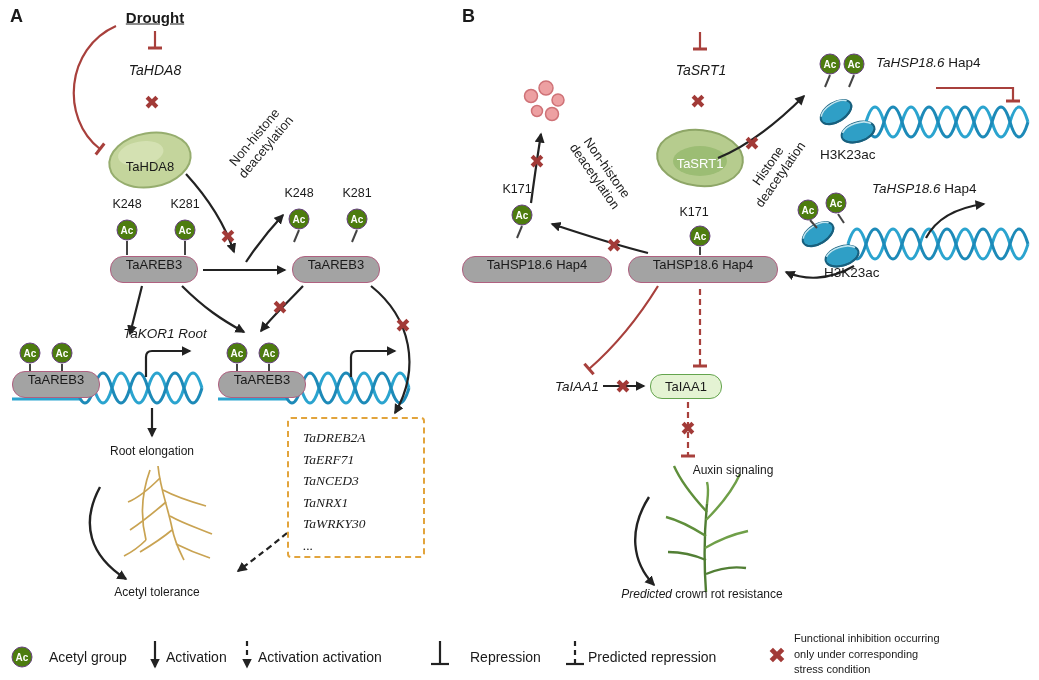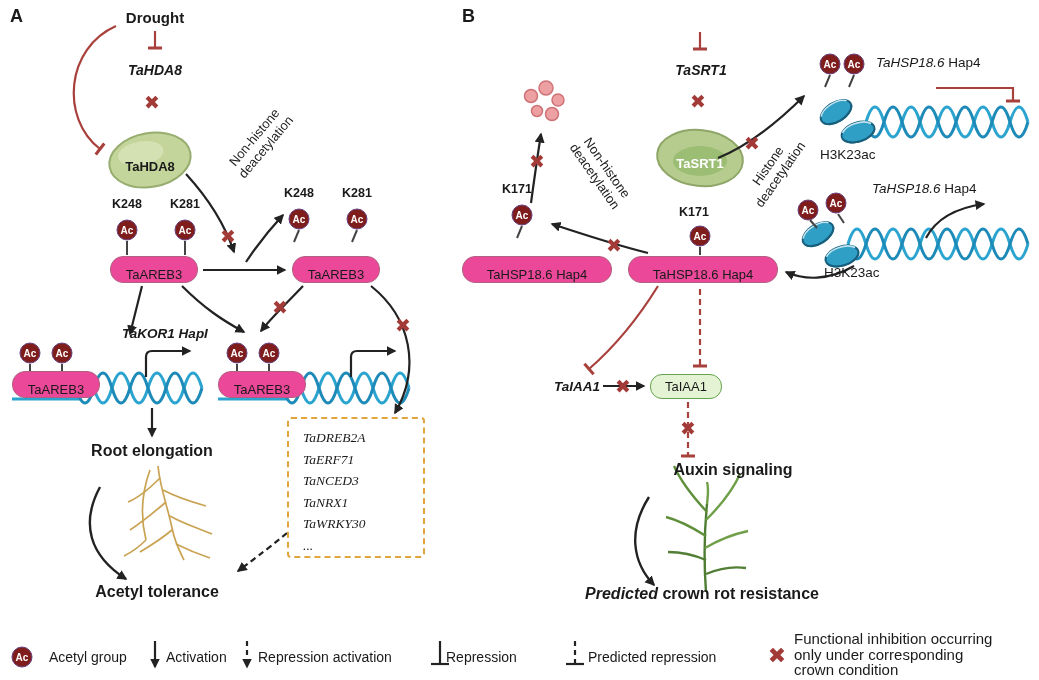--- a/index.html
+++ b/index.html
@@ -1,48 +1,48 @@
 <!DOCTYPE html>
 <html><head>
 <meta charset="utf-8">
 <style>
   * { margin:0; padding:0; box-sizing:border-box; }
   body { background:#ffffff; }
   .stage { position:relative; width:1039px; height:680px; background:#fff;
            font-family:"Liberation Sans", sans-serif; color:#1a1a1a; overflow:hidden; }
   .art { position:absolute; left:0; top:0; }
   .abs { position:absolute; white-space:nowrap; }
-  .ctr { transform:translate(-50%,-50%);font-weight:bold; }
+  .ctr { transform:translate(-50%,-50%); }
   .panel-letter { font-size:18px; font-weight:bold; }
-  .heading { font-size:15px; font-weight:bold; }
-  .heading-sm { font-size:16px; font-weight:bold; }
+  .heading { font-size:15px; font-weight:bold;text-decoration:underline; }
+  .heading-sm { font-size:12px; font-weight:normal; }
   .gene { font-style:italic; font-size:14px; }
   .gene-sm { font-style:italic; font-size:13.5px; }
   .klabel { font-size:12.5px; }
   .plain { font-size:13.5px; }
-  .pbox { position:absolute; display:flex; align-items:flex-end; justify-content:center;
-          background:#ec4899; border:1.6px solid #b06080; border-radius:13px;
+  .pbox { position:absolute; display:flex; align-items:flex-start; justify-content:center;
+          background:#a3a3a3; border:1.6px solid #b06080; border-radius:13px;
           font-size:13px; white-space:nowrap; }
   .gbox { position:absolute; display:flex; align-items:center; justify-content:center;
           background:#e4f3d3; border:1.6px solid #64a44e; border-radius:12px;
           font-size:13px; white-space:nowrap; }
   .ac { position:absolute; width:21px; height:21px; border-radius:50%;
-        background:#7f1d1d; border:1.5px solid #67417f; color:#fff;
+        background:#4d7c0f; border:1.5px solid #67417f; color:#fff;
         font-size:10px; font-weight:bold; display:flex; align-items:center;
         justify-content:center; transform:translate(-50%,-50%); }
   .xmark { position:absolute; transform:translate(-50%,-50%); color:#a23a37;
            font-size:19px; line-height:1; }
   .xmark-lg { font-size:22px; }
   .rot { position:absolute; font-size:13px; line-height:15px; text-align:center; white-space:nowrap; }
   .genelist { position:absolute; left:287px; top:417px; width:138px; height:141px;
               border:2px dashed #e2a43c; border-radius:4px; padding:8px 0 0 14px; }
   .genelist div { font-style:italic; font-size:13.5px; line-height:21.5px; white-space:nowrap;font-family:Liberation Serif, serif; }
   .blob-label { font-size:13px; }
   .legend-text { font-size:14px; }
-  .inhib { position:absolute; font-size:15px; line-height:15.5px; }
+  .inhib { position:absolute; font-size:11px; line-height:15.5px; }
 </style>
 </head>
 <body>
 
 <div class="stage">
 
   <svg class="art" width="1039" height="680" viewBox="0 0 1039 680">
     <defs>
       <marker id="arw" markerUnits="userSpaceOnUse" markerWidth="13" markerHeight="13" refX="8.5" refY="5" orient="auto">
         <path d="M0 0 L10 5 L0 10 Z" fill="#222"></path>
@@ -204,21 +204,21 @@
     <div>deacetylation</div>
   </div>
 
   <div class="pbox" style="left:110px;top:256px;width:88px;height:27px">
     <span>TaAREB3</span>
   </div>
   <div class="pbox" style="left:292px;top:256px;width:88px;height:27px">
     <span>TaAREB3</span>
   </div>
 
-  <div class="abs ctr gene-sm" style="left:165px;top:333px">TaKOR1 HapI</div>
+  <div class="abs ctr gene-sm" style="left:165px;top:333px">TaKOR1 Root</div>
 
   <div class="ac" style="left:30px;top:353px">Ac</div>
   <div class="ac" style="left:62px;top:353px">Ac</div>
   <div class="pbox" style="left:12px;top:371px;width:88px;height:27px">
     <span>TaAREB3</span>
   </div>
 
   <div class="ac" style="left:237px;top:353px">Ac</div>
   <div class="ac" style="left:269px;top:353px">Ac</div>
   <div class="pbox" style="left:218px;top:371px;width:88px;height:27px">
@@ -294,23 +294,23 @@
   <span class="xmark" style="left:698px;top:101px">✖</span>
   <span class="xmark" style="left:537px;top:161px">✖</span>
   <span class="xmark" style="left:614px;top:245px">✖</span>
   <span class="xmark" style="left:752px;top:143px">✖</span>
   <span class="xmark" style="left:623px;top:386px">✖</span>
   <span class="xmark" style="left:688px;top:428px">✖</span>
 
   <div class="ac" style="left:22px;top:657px">Ac</div>
   <div class="abs legend-text" style="left:49px;top:649px">Acetyl group</div>
   <div class="abs legend-text" style="left:166px;top:649px">Activation</div>
-  <div class="abs legend-text" style="left:258px;top:649px">Repression activation</div>
-  <div class="abs legend-text" style="left:446px;top:649px">Repression</div>
+  <div class="abs legend-text" style="left:258px;top:649px">Activation activation</div>
+  <div class="abs legend-text" style="left:470px;top:649px">Repression</div>
   <div class="abs legend-text" style="left:588px;top:649px">Predicted repression</div>
   <span class="xmark xmark-lg" style="left:777px;top:656px">✖</span>
   <div class="inhib" style="left:794px;top:631px">
     <div>Functional inhibition occurring</div>
     <div>only under corresponding</div>
-    <div>crown condition</div>
+    <div>stress condition</div>
   </div>
 
 </div>
 
 </body></html>

